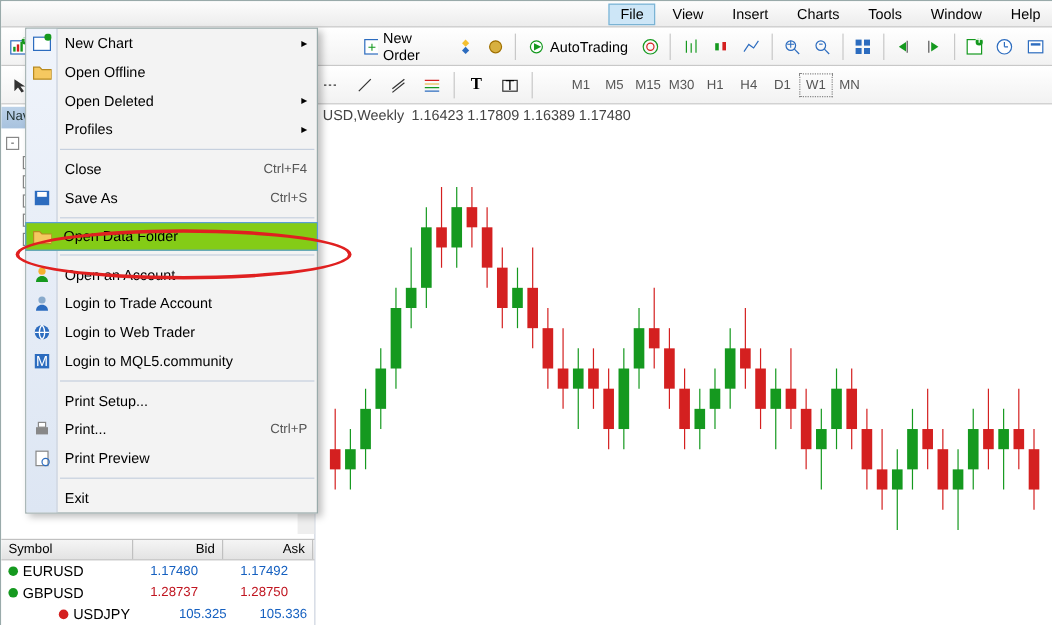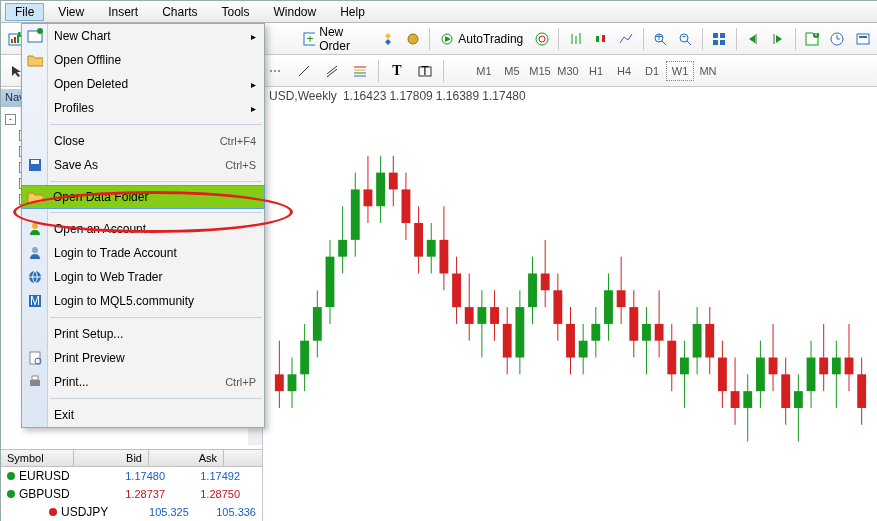--- a/index.html
+++ b/index.html
@@ -1,18 +1,18 @@
 <!DOCTYPE html>
 <html><head>
 <meta charset="utf-8">
 <style>
   * { box-sizing: border-box; margin: 0; padding: 0; font-family: "Segoe UI", Tahoma, sans-serif; font-size: 12px; }
   body { width: 877px; height: 521px; background: #fff; overflow: hidden; position: relative; border-top:1px solid #9aa; border-left:1px solid #9aa;}
   
-  .menubar { display:flex; align-items:center; height:22px; background: linear-gradient(#fdfdfd,#ececec); border-bottom:1px solid #b8b8b8; padding-left:4px; gap:4px;}
+  .menubar { display:flex; align-items:center; height:22px; background: linear-gradient(#fdfdfd,#ececec); border-bottom:1px solid #b8b8b8; padding-left:4px; gap:4px;justify-content:flex-end;}
   .menubar .item { padding:2px 10px; cursor:default;}
   .menubar .item.active { background:#cde6f7; border:1px solid #7ab3d4; padding:1px 9px;}
   
   .toolbar { height:32px; display:flex; align-items:center; gap:4px; background: linear-gradient(#fff,#f2f2f2); border-bottom:1px solid #c8c8c8; padding:0 4px;}
   .tb-btn { width:24px; height:24px; display:flex; align-items:center; justify-content:center; border:1px solid transparent; border-radius:2px;}
   .tb-sep { width:1px; height:22px; background:#c8c8c8; margin:0 2px;}
   .tb-text { padding:0 4px; display:flex; align-items:center; gap:4px;}
   .tf-btn { min-width:28px; height:20px; display:flex; align-items:center; justify-content:center; font-size:11px; color:#555; border:1px solid transparent;}
   .tf-btn.sel{ border:1px dotted #888;}
   
@@ -297,21 +297,21 @@
       </div>
     <div class="row" style="padding-left:14px">
         <span class="plusbox">+</span>
       </div>
     <div class="row" style="padding-left:14px">
         <span class="plusbox">+</span>
       </div>
   </div>
   <div style="position:absolute; bottom:0; left:0; right:0;">
     <div class="mw-header" id="mw-header">
-        <div class="cell" style="width: 73px;">Symbol</div>
+        <div class="cell" style="width: 110px;">Symbol</div>
         <div class="cell" style="width: 75px; text-align: right;">Bid</div>
         <div class="cell" style="width: 75px; text-align: right;">Ask</div>
       </div>
     <div id="mw-rows">
         <div class="mw-row">
           <div class="cell sym" style="width: 95px;">
             <span class="dot" style="background: rgb(21, 153, 31);"></span>
             <span>EURUSD</span>
           </div>
           <div class="cell" style="width: 75px; color: rgb(21, 96, 192);">1.17480</div>
@@ -535,36 +535,36 @@
         <span>Login to MQL5.community</span>
       </div>
       <div class="dd-sep"></div>
       <div class="dd-item">
         <div class="dd-icon"></div>
         <span>Print Setup...</span>
       </div>
       <div class="dd-item">
         <div class="dd-icon">
           <svg width="16" height="16">
+            <rect x="3" y="6" width="10" height="6" fill="#888"></rect>
+            <rect x="5" y="2" width="6" height="4" fill="#fff" stroke="#888"></rect>
+          </svg>
+        </div>
+        <span>Print...</span>
+        <span class="shortcut">Ctrl+P</span>
+      </div>
+      <div class="dd-item">
+        <div class="dd-icon">
+          <svg width="16" height="16">
             <rect x="3" y="2" width="10" height="12" fill="#fff" stroke="#888"></rect>
             <circle cx="11" cy="11" r="3" fill="none" stroke="#2c6cbf"></circle>
           </svg>
         </div>
         <span>Print Preview</span>
       </div>
-      <div class="dd-item">
-        <div class="dd-icon">
-          <svg width="16" height="16">
-            <rect x="3" y="6" width="10" height="6" fill="#888"></rect>
-            <rect x="5" y="2" width="6" height="4" fill="#fff" stroke="#888"></rect>
-          </svg>
-        </div>
-        <span>Print...</span>
-        <span class="shortcut">Ctrl+P</span>
-      </div>
       <div class="dd-sep"></div>
       <div class="dd-item">
         <div class="dd-icon"></div>
         <span>Exit</span>
       </div>
     </div>
 </div>
 
 <div class="highlight-ellipse"></div>
 

